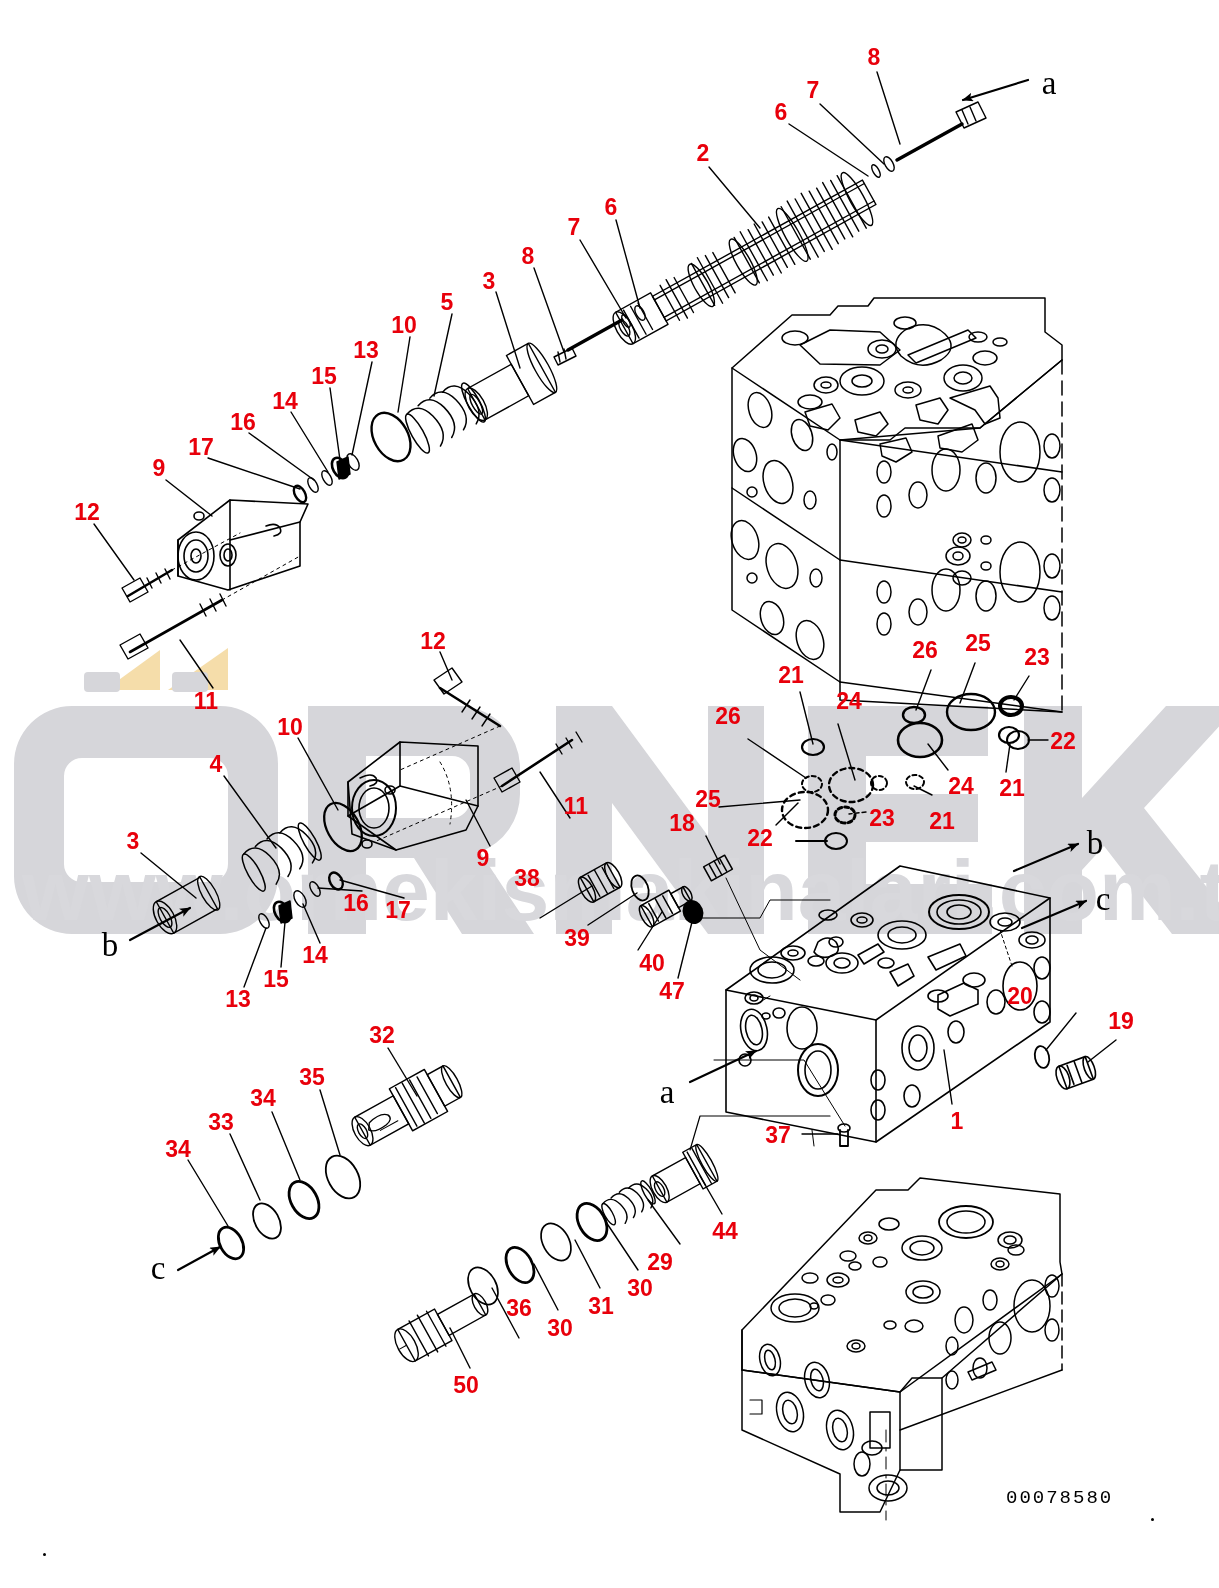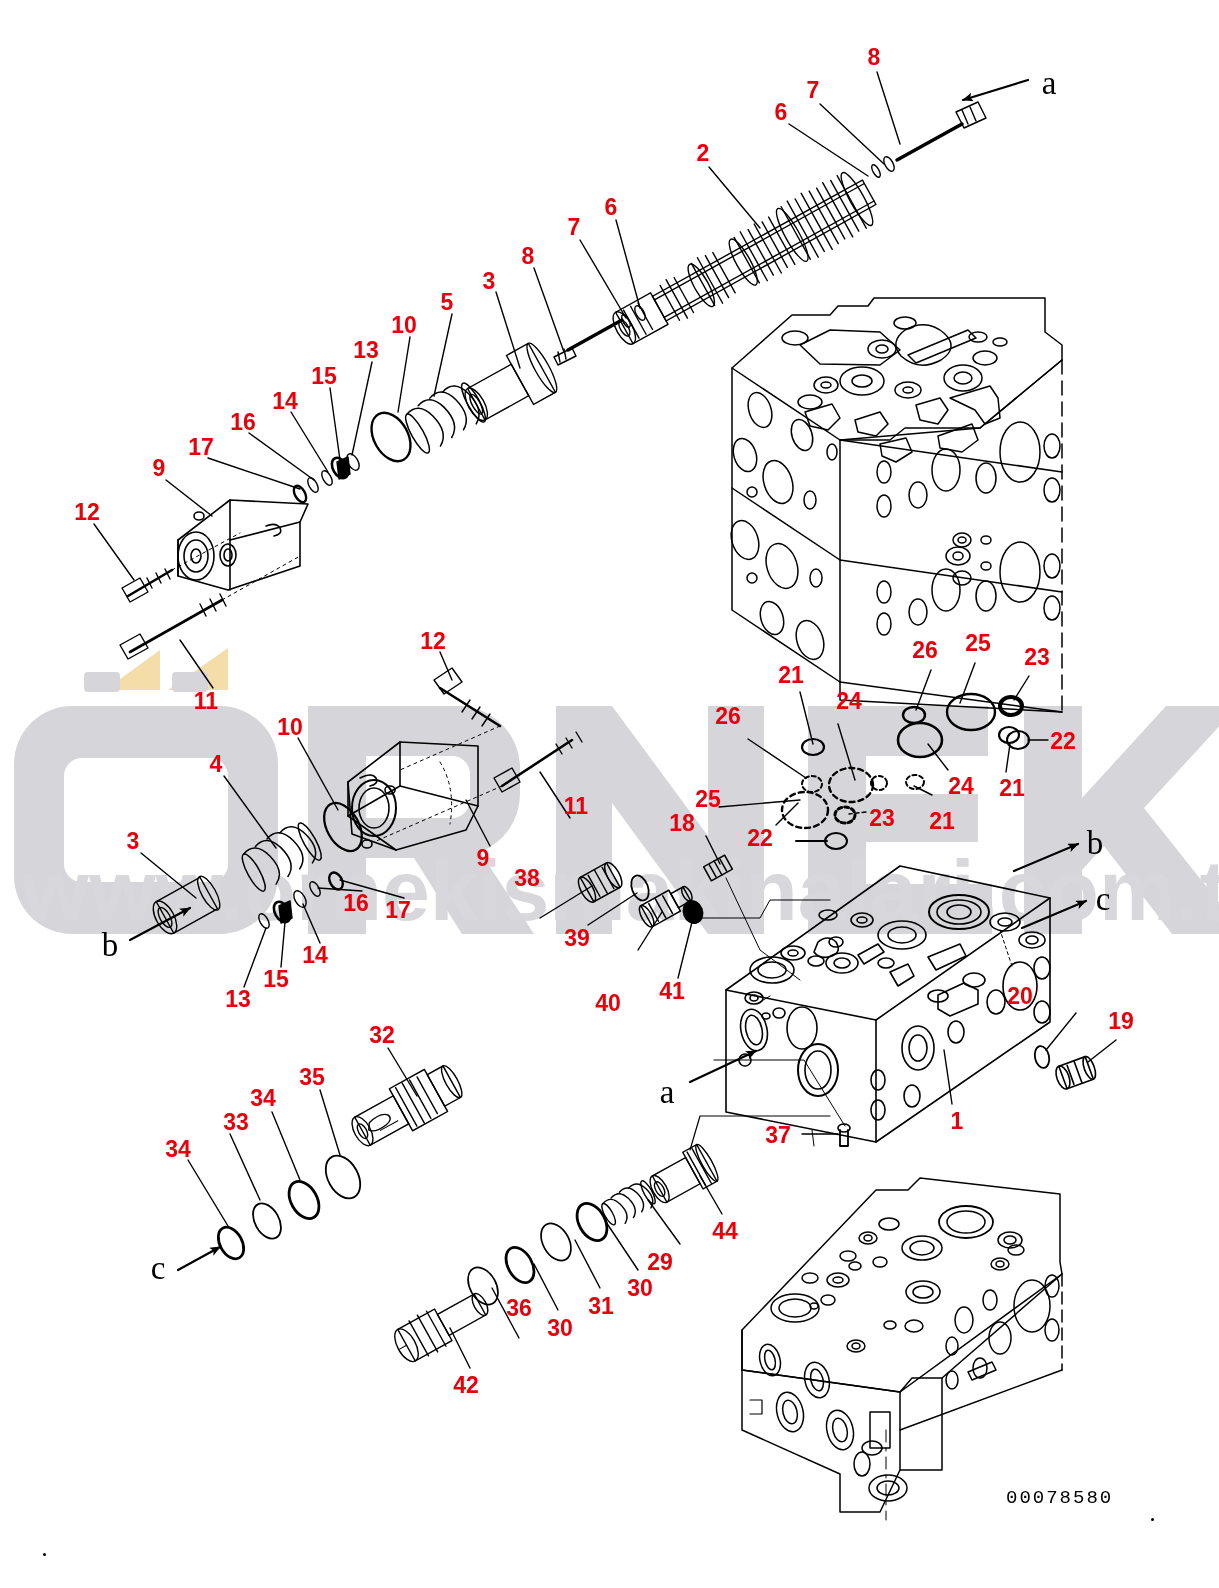--- a/index.html
+++ b/index.html
@@ -642,22 +642,22 @@
       <div class="lbl" style="left: 133px; top: 841px;">3</div>
       <div class="lbl" style="left: 576px; top: 806px;">11</div>
       <div class="lbl" style="left: 483px; top: 858px;">9</div>
       <div class="lbl" style="left: 398px; top: 910px;">17</div>
       <div class="lbl" style="left: 356px; top: 903px;">16</div>
       <div class="lbl" style="left: 315px; top: 955px;">14</div>
       <div class="lbl" style="left: 276px; top: 979px;">15</div>
       <div class="lbl" style="left: 238px; top: 999px;">13</div>
       <div class="lbl" style="left: 527px; top: 878px;">38</div>
       <div class="lbl" style="left: 577px; top: 938px;">39</div>
-      <div class="lbl" style="left: 608px; top: 963px; margin-top: 40px;">40</div>
-      <div class="lbl" style="left: 672px; top: 991px;">41</div>
+      <div class="lbl" style="left: 652px; top: 963px;">40</div>
+      <div class="lbl" style="left: 672px; top: 991px;">47</div>
       <div class="lbl" style="left: 682px; top: 823px;">18</div>
       <div class="lbl" style="left: 760px; top: 838px;">22</div>
       <div class="lbl" style="left: 708px; top: 799px;">25</div>
       <div class="lbl" style="left: 728px; top: 716px;">26</div>
       <div class="lbl" style="left: 791px; top: 675px;">21</div>
       <div class="lbl" style="left: 882px; top: 818px;">23</div>
       <div class="lbl" style="left: 849px; top: 701px;">24</div>
       <div class="lbl" style="left: 942px; top: 821px;">21</div>
       <div class="lbl" style="left: 961px; top: 786px;">24</div>
       <div class="lbl" style="left: 925px; top: 650px;">26</div>
@@ -668,25 +668,25 @@
       <div class="lbl" style="left: 1020px; top: 996px;">20</div>
       <div class="lbl" style="left: 1121px; top: 1021px;">19</div>
       <div class="lbl" style="left: 957px; top: 1121px;">1</div>
       <div class="lbl" style="left: 778px; top: 1135px;">37</div>
       <div class="lbl" style="left: 725px; top: 1231px;">44</div>
       <div class="lbl" style="left: 660px; top: 1262px;">29</div>
       <div class="lbl" style="left: 640px; top: 1288px;">30</div>
       <div class="lbl" style="left: 601px; top: 1306px;">31</div>
       <div class="lbl" style="left: 560px; top: 1328px;">30</div>
       <div class="lbl" style="left: 519px; top: 1308px;">36</div>
-      <div class="lbl" style="left: 466px; top: 1385px;">42</div>
+      <div class="lbl" style="left: 466px; top: 1385px;">50</div>
       <div class="lbl" style="left: 382px; top: 1035px;">32</div>
       <div class="lbl" style="left: 312px; top: 1077px;">35</div>
       <div class="lbl" style="left: 263px; top: 1098px;">34</div>
-      <div class="lbl" style="left: 221px; top: 1122px; margin-left: 15px;">33</div>
+      <div class="lbl" style="left: 221px; top: 1122px;">33</div>
       <div class="lbl" style="left: 178px; top: 1149px;">34</div>
       <div class="sect" style="left: 1049px; top: 83px;">a</div>
       <div class="sect" style="left: 110px; top: 945px;">b</div>
       <div class="sect" style="left: 1095px; top: 843px;">b</div>
       <div class="sect" style="left: 1103px; top: 899px;">c</div>
       <div class="sect" style="left: 667px; top: 1092px;">a</div>
       <div class="sect" style="left: 158px; top: 1268px;">c</div>
     </div>
 
   <div class="dwg" style="left:1006px;top:1487px;">00078580</div>

